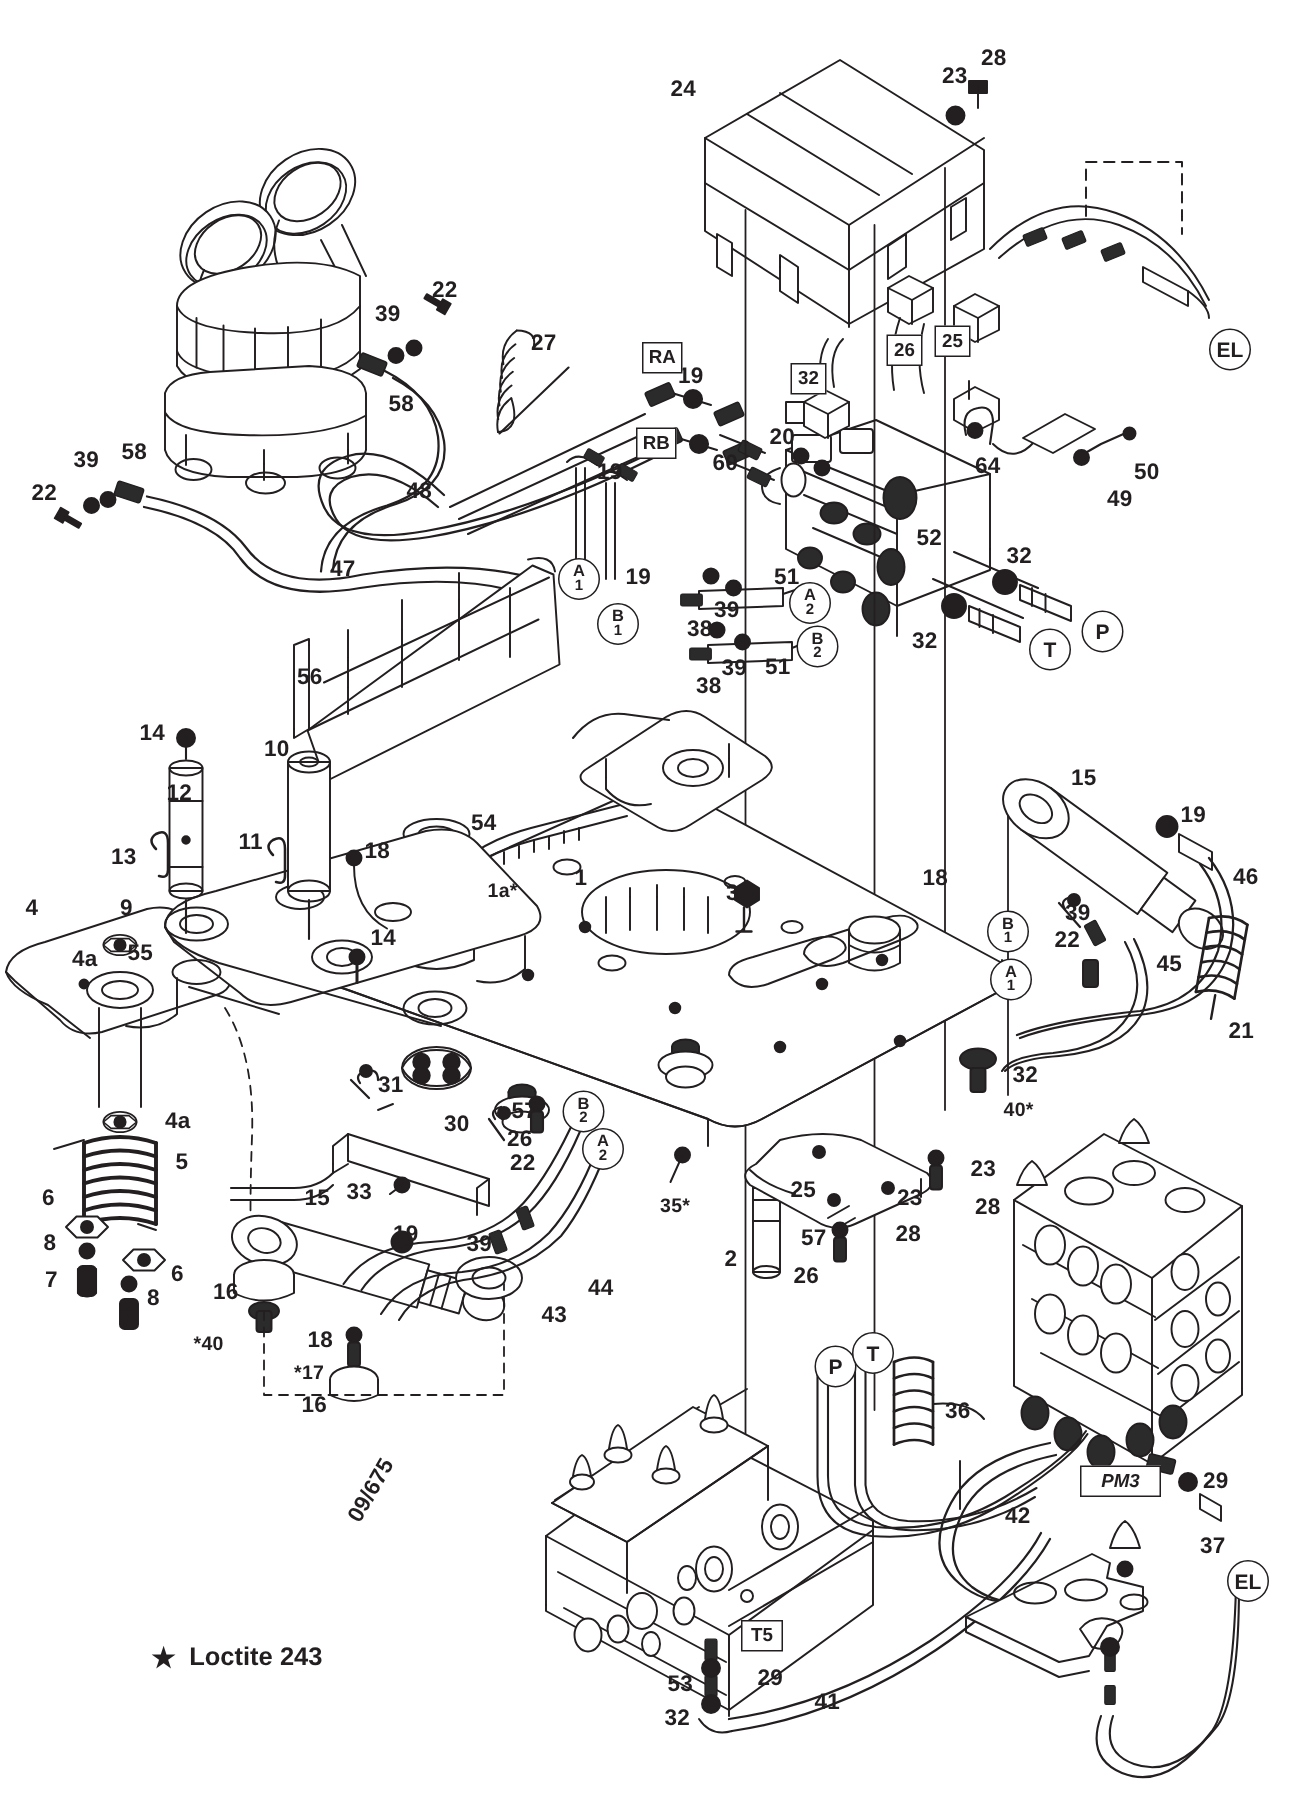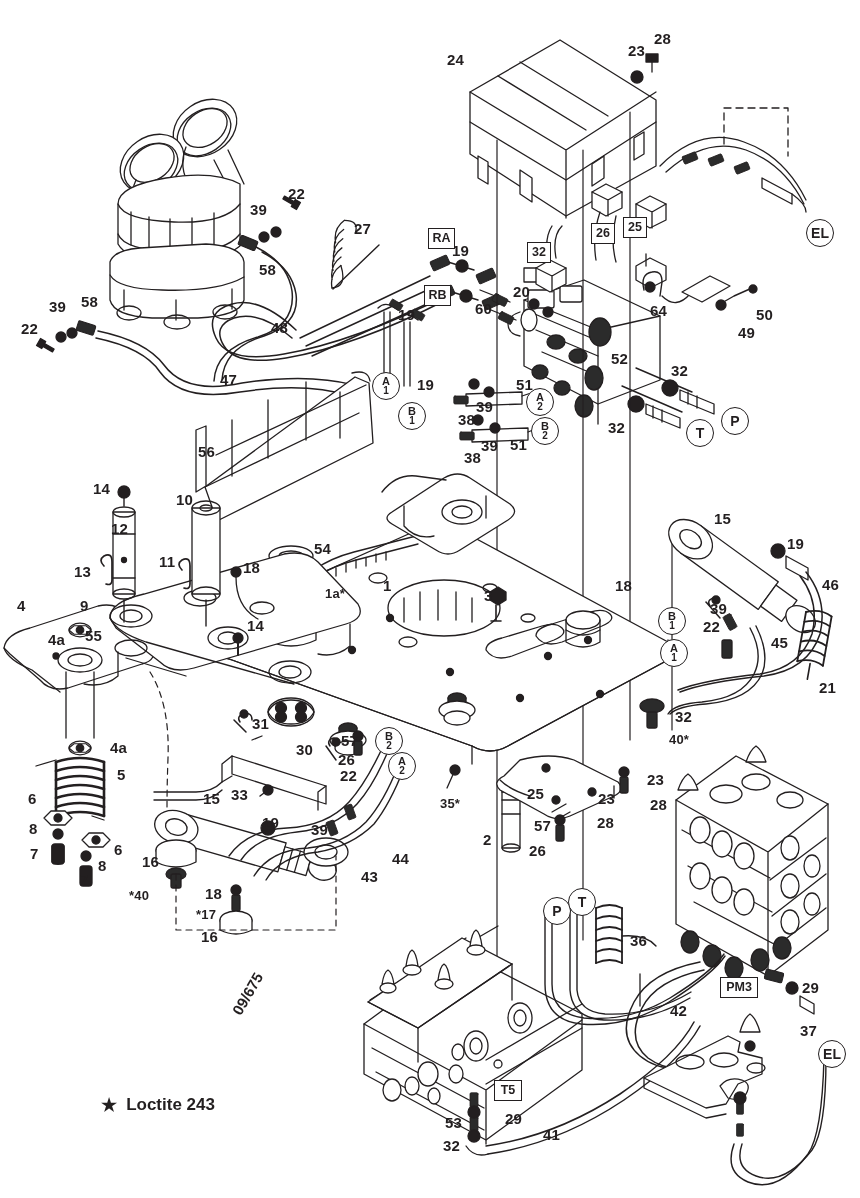--- a/index.html
+++ b/index.html
@@ -761,21 +761,21 @@
       <div class="cal" style="left: 443px; top: 1138px;">32</div>
       <div class="cal" style="left: 543px; top: 1127px;">41</div>
     </div>
   <div id="boxed-layer">
       <div class="boxlbl" style="left: 428px; top: 228px; width: 27px;">RA</div>
       <div class="boxlbl" style="left: 424px; top: 285px; width: 27px;">RB</div>
       <div class="boxlbl" style="left: 527px; top: 242px; width: 24px;">32</div>
       <div class="boxlbl" style="left: 591px; top: 223px; width: 24px;">26</div>
       <div class="boxlbl" style="left: 623px; top: 217px; width: 24px;">25</div>
       <div class="boxlbl" style="left: 494px; top: 1080px; width: 28px;">T5</div>
-      <div class="boxlbl" style="left: 720px; top: 977px; width: 38px;">PM3</div>
+      <div class="boxlbl" style="left: 720px; top: 977px; width: 54px; font-style: italic;">PM3</div>
     </div>
   <div id="circle-layer">
       <div class="circ" style="left: 806px; top: 219px;">EL</div>
       <div class="circ stack" style="left: 372px; top: 372px;">
         <span class="l">A</span>
         <span class="n">1</span>
       </div>
       <div class="circ stack" style="left: 398px; top: 402px;">
         <span class="l">B</span>
         <span class="n">1</span>

